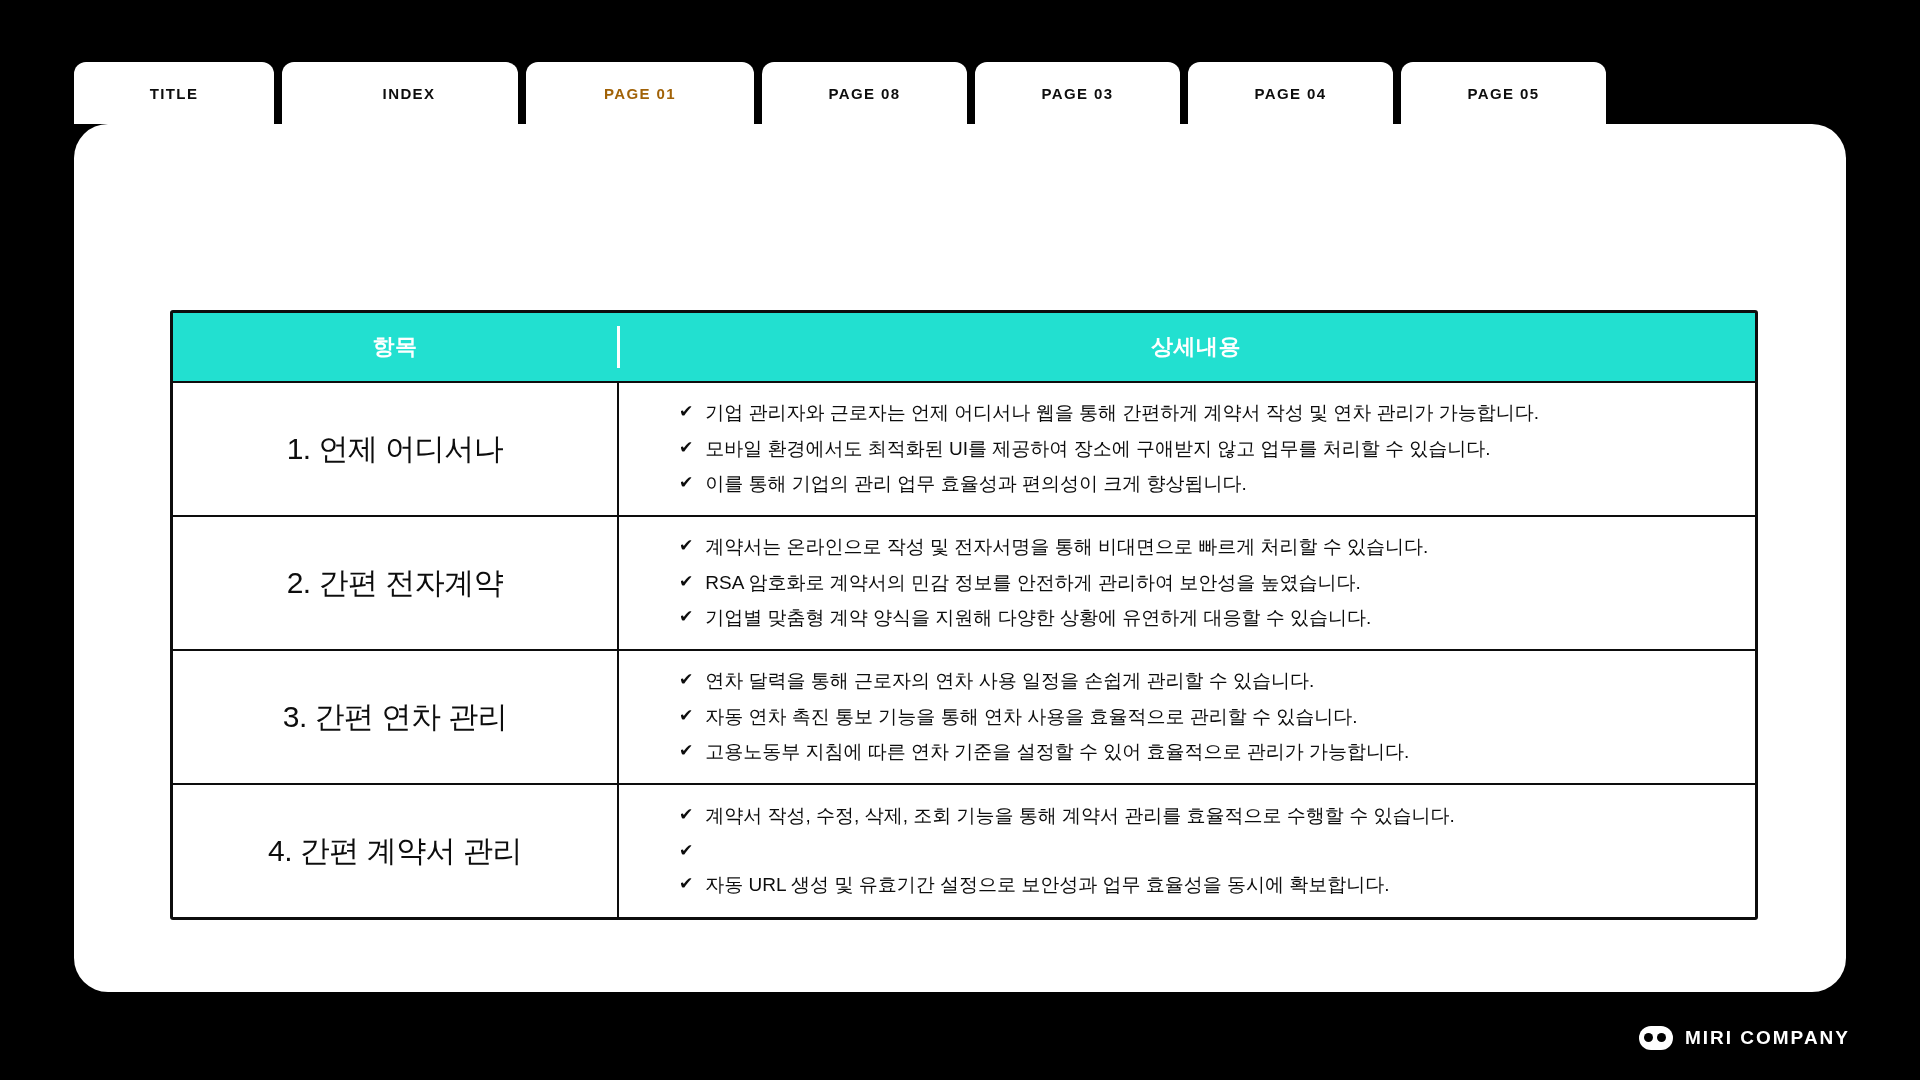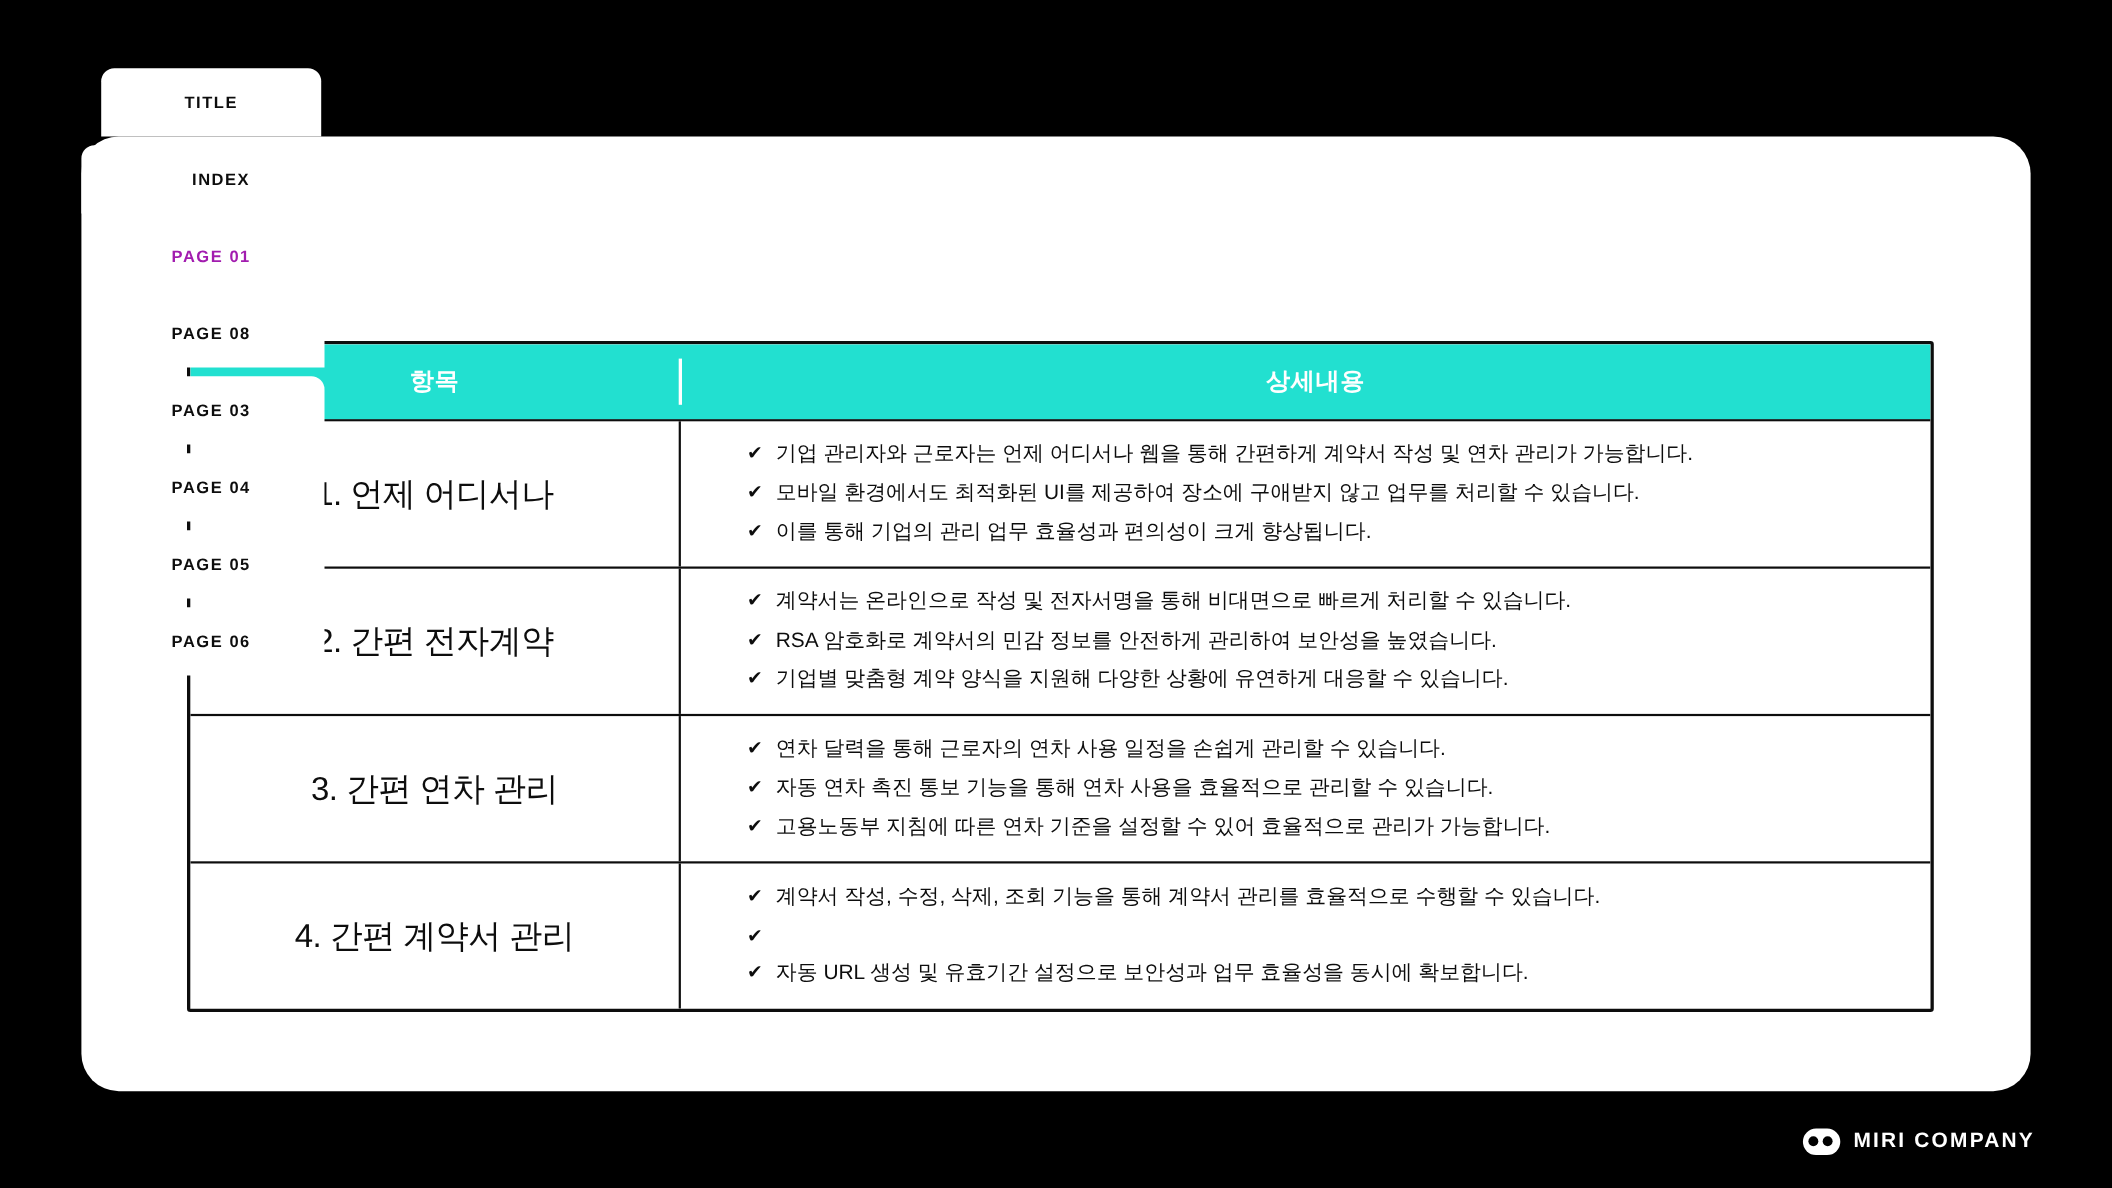--- a/index.html
+++ b/index.html
@@ -21,42 +21,41 @@
     height: 1080px;
     background: #000000;
   }
 
   
   .tabbar {
     position: absolute;
     left: 74px;
     top: 62px;
     display: flex;
-    align-items: center;
+    align-items: flex-start;
     gap: 8px;
     z-index: 3;
-    flex-direction: column;
   }
   .tab {
     background: #ffffff;
     border-radius: 12px 12px 0 0;
     height: 62px;
     display: flex;
     align-items: center;
     justify-content: center;
     color: #0d0d0d;
     font-size: 15px;
     font-weight: bold;
     letter-spacing: 1.4px;
     box-sizing: border-box;
     padding: 0 10px;
   }
   .tab-title   { width: 200px; }
   .tab-index   { width: 236px; padding-left: 28px; }
-  .tab-p01     { width: 168px; color: #a21caf; background: #ffffff; }
+  .tab-p01     { width: 228px; color: #a16207; background: #ffffff; }
   .tab-other   { width: 205px; }
 
   
   .card {
     position: absolute;
     left: 74px;
     top: 124px;
     width: 1772px;
     height: 868px;
     background: #ffffff;
@@ -228,23 +227,20 @@
       </div>
     <div class="tab tab-other">
         <span>PAGE 03</span>
       </div>
     <div class="tab tab-other">
         <span>PAGE 04</span>
       </div>
     <div class="tab tab-other">
         <span>PAGE 05</span>
       </div>
-    <div class="tab tab-other">
-        <span>PAGE 06</span>
-      </div>
   </div>
 
   <div class="card">
 
 
     <div class="table">
 
       <div class="thead">
         <div class="th th-item">항목</div>
         <div class="th-sep"></div>

